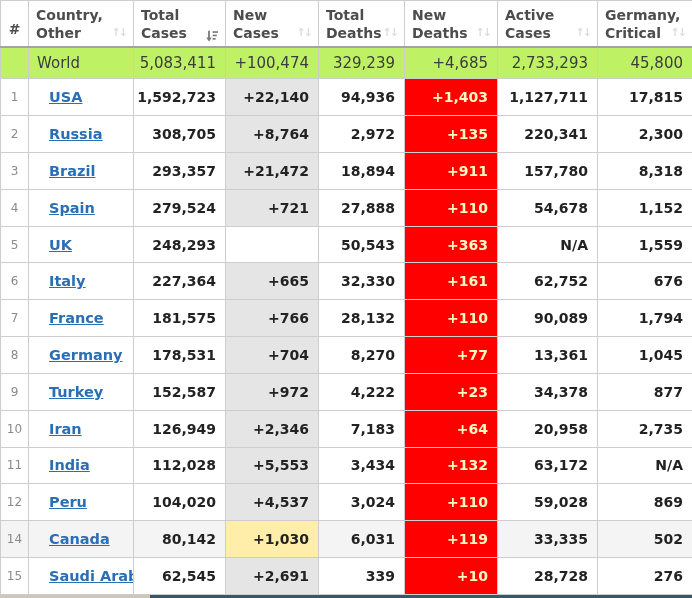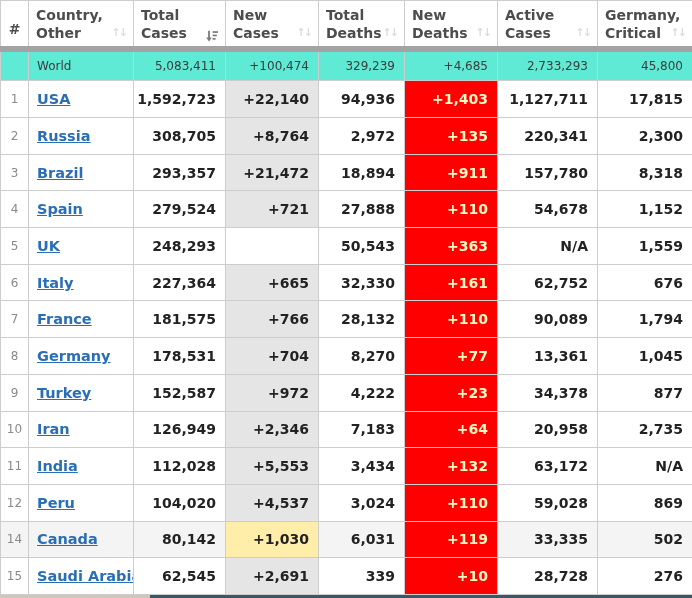--- a/index.html
+++ b/index.html
@@ -13,34 +13,34 @@
     width:692px;height:595px;
   }
   th,td{
     border:1px solid #cdcdcd;
     overflow:hidden;white-space:nowrap;
   }
   
   thead th{
     background:#fff;color:#4d4d4d;font-size:14px;font-weight:bold;
     text-align:left;vertical-align:top;padding:5px 5px 4px 7px;
-    border-bottom:6px solid #a3a3a3;line-height:18px;cursor:pointer;margin-left:12px;
+    border-bottom:2px solid #a3a3a3;line-height:18px;cursor:pointer;margin-left:12px;
   }
   thead th.rank-col{text-align:center;vertical-align:bottom;padding:4px 2px 8px 2px;}
   .hdr-line2{display:flex;justify-content:space-between;align-items:flex-end;}
   .sort-icon{color:#dcdcdc;font-size:11px;letter-spacing:-2px;font-weight:bold;flex:0 0 auto;padding-right:2px;}
   .sort-icon svg{display:block;}
   
   tbody tr{height:34.6px;}
   tr.world-row{height:30px;}
-  tr.world-row td{background:#5eead4;color:#3c3c3c;font-weight:normal;font-size:12px;}
+  tr.world-row td{background:#bef264;color:#3c3c3c;font-weight:normal;font-size:15px;}
   td{font-size:14px;color:#222;}
   td.rank{color:#8a8a8a;font-size:12px;text-align:center;font-weight:normal;padding:0 2px;}
   td.country{text-align:left;padding:0 4px 0 8px;}
-  td.country a{color:#2a6eb5;font-weight:bold;text-decoration:underline;font-size:14.5px;}
+  td.country a{color:#2a6eb5;font-weight:bold;text-decoration:underline;font-size:14.5px;margin-left:12px;}
   td.num{text-align:right;padding:0 9px 0 2px;font-weight:bold;}
   tr.world-row td.num{font-weight:normal;}
   td.cell-yellow{background:#e5e5e5;}
   td.cell-red{background:#ff0000;color:#fef9c3;}
   tr.hl td{background:#f4f4f4;}
   tr.hl td.cell-yellow{background:#ffeeaa;}
   tr.hl td.cell-red{background:#ff0000;}
   
   .bottom-strip{position:absolute;left:0;bottom:0;width:692px;height:3px;display:flex;}
   .bottom-strip .seg-left{width:150px;background:#ccc7b6;}

